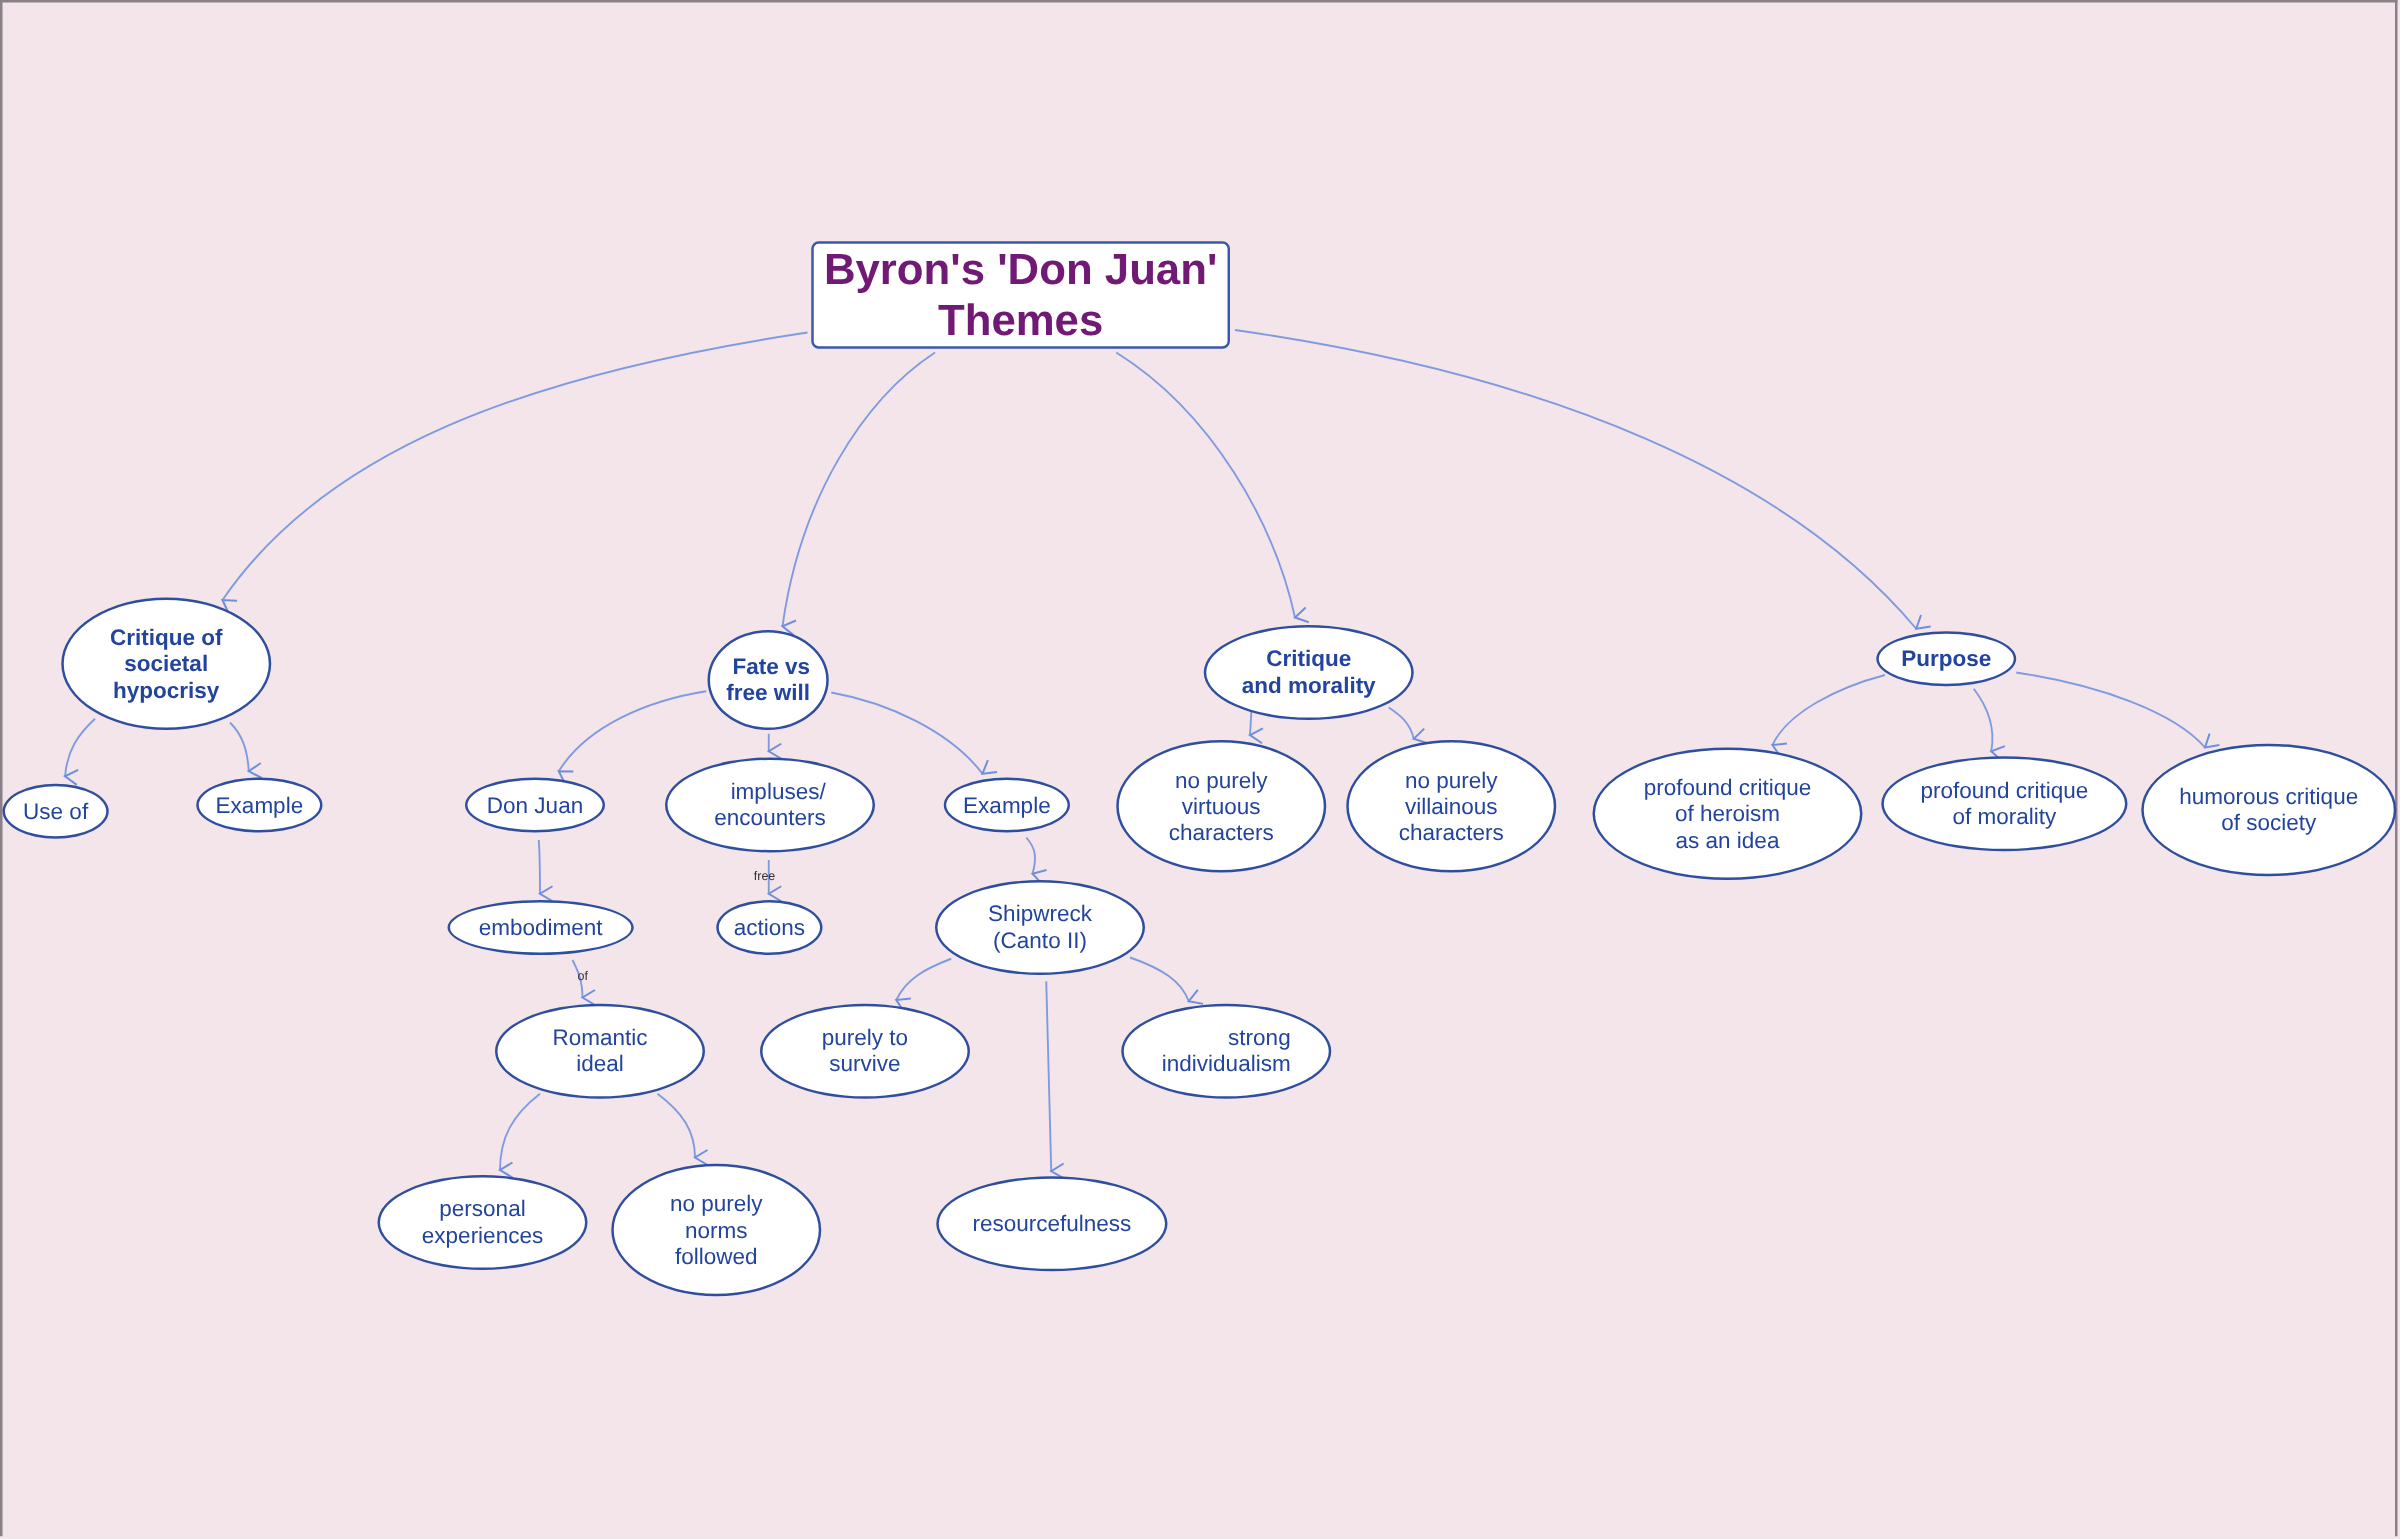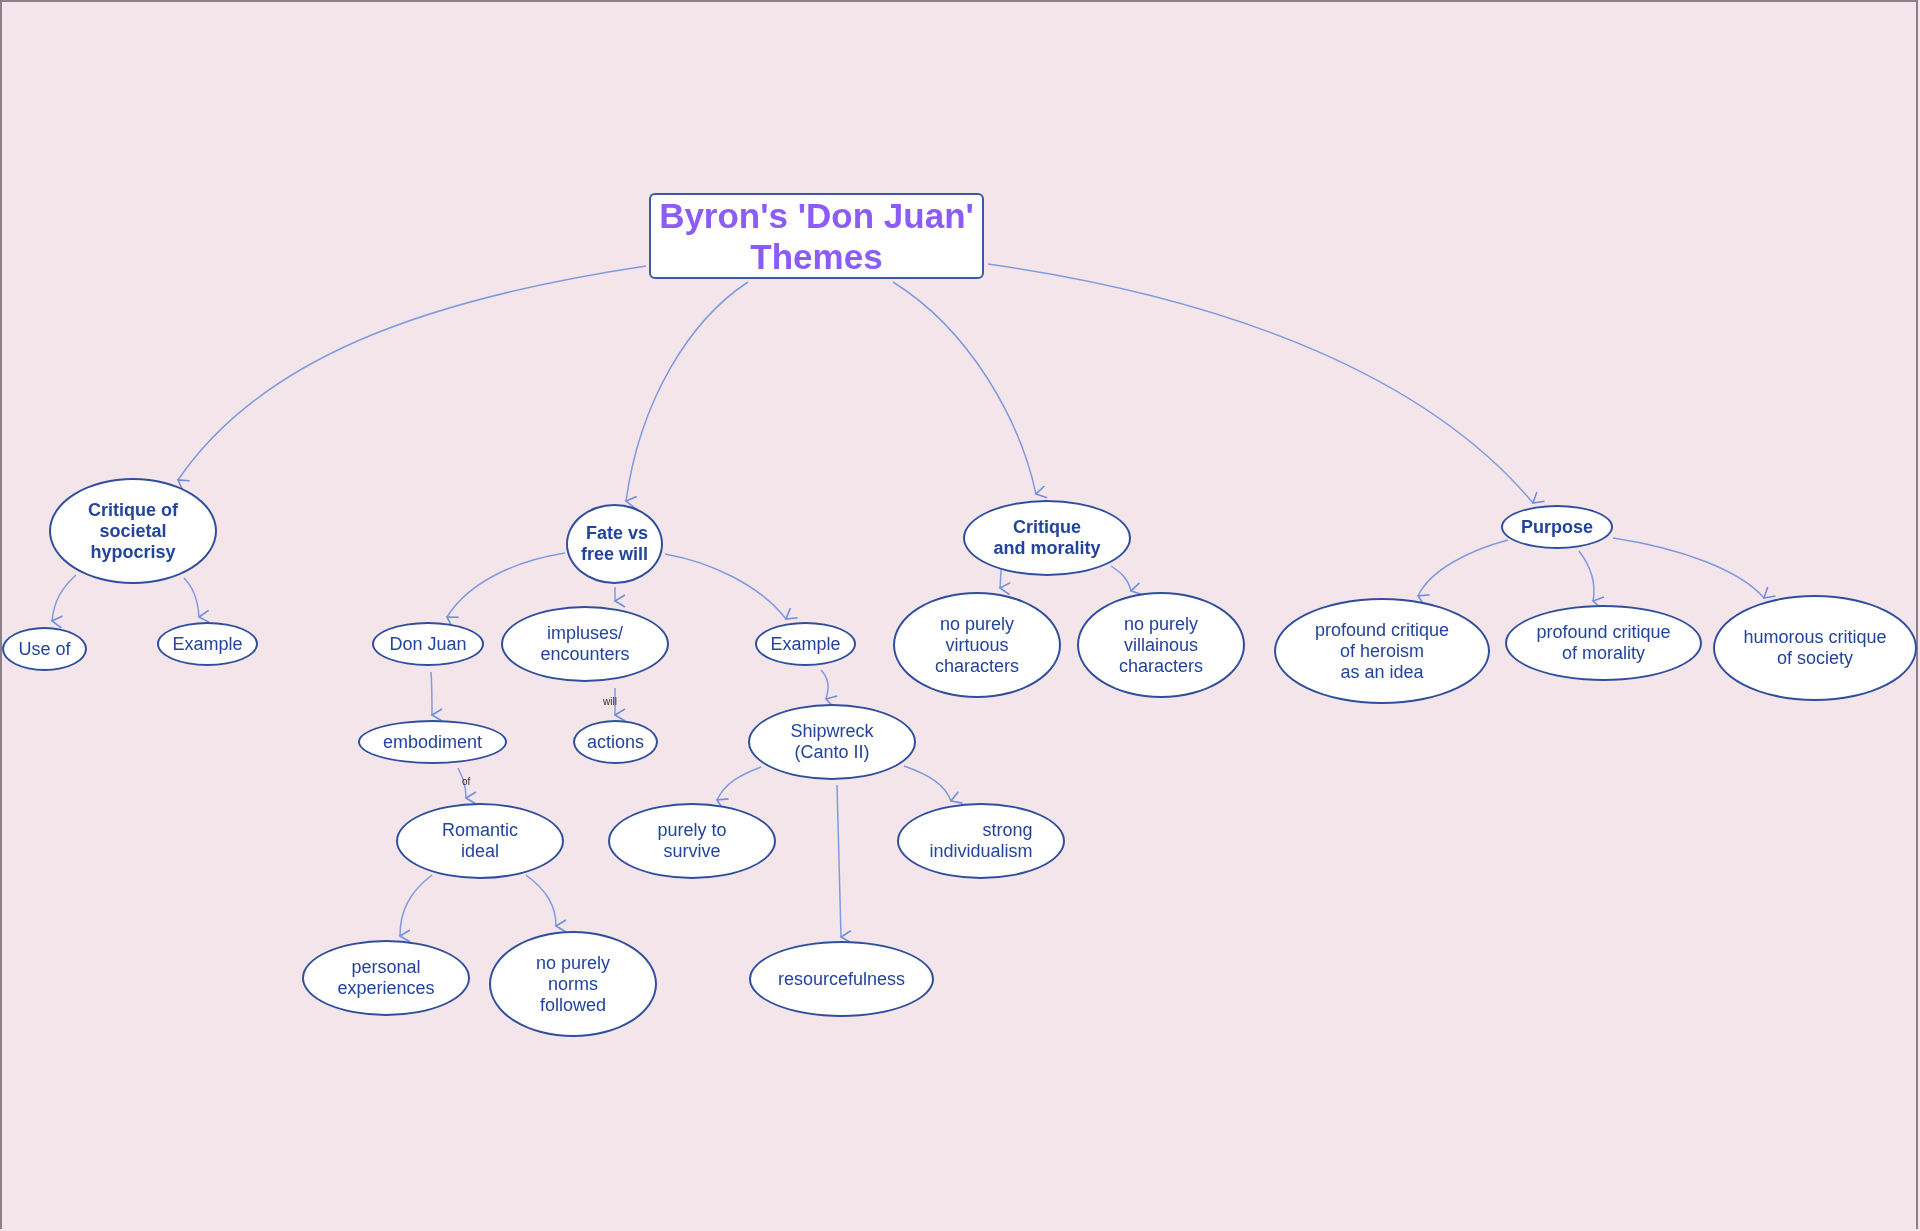--- a/index.html
+++ b/index.html
@@ -5,21 +5,21 @@
   html, body { margin:0; padding:0; }
   body { width:1920px; height:1231px; background:#f3e5ea; position:relative; overflow:hidden;
          font-family:"Liberation Sans", sans-serif; }
   .frame { position:absolute; left:0; top:0; width:1918px; height:1229px; border-left:2px solid #8a8088; border-top:2px solid #8a8088; border-right:2px solid #8a8088; box-sizing:border-box; }
   svg.edges { position:absolute; left:0; top:0; width:1920px; height:1231px; }
   .node { position:absolute; box-sizing:border-box; background:#fff; border:2px solid #2f4f9e;
           color:#23449c; display:flex; align-items:center; justify-content:center; text-align:center;
           font-size:18px; line-height:21px; white-space:pre-line; }
   .ell { border-radius:50%; }
   .bold { font-weight:bold; }
-  .root { border-radius:6px; font-size:35px; line-height:41px; font-weight:bold; color:#8b5cf6; border-color:#3a5aa8; }
+  .root { border-radius:6px; font-size:35px; line-height:41px; font-weight:bold; color:#701a75; border-color:#3a5aa8; }
   .lbl { position:absolute; font-size:10px; color:#333; }
 </style>
 </head>
 <body>
 
 <div class="frame"></div>
 
 <svg class="edges" viewBox="0 0 1920 1231">
   <defs>
     <marker id="ah" markerWidth="14" markerHeight="14" refX="7" refY="12" orient="auto-start-reverse" markerUnits="userSpaceOnUse">
@@ -67,23 +67,23 @@
 <div class="node ell" style="left:372px;top:622px;width:112px;height:44px;">Don Juan</div>
 <div class="node ell" style="left:358px;top:720px;width:149px;height:44px;">embodiment</div>
 <div class="lbl" style="left:462px;top:776px;">of</div>
 <div class="node ell" style="left:396px;top:803px;width:168px;height:76px;">Romantic
 ideal</div>
 <div class="node ell" style="left:302px;top:940px;width:168px;height:76px;">personal
 experiences</div>
 <div class="node ell" style="left:489px;top:931px;width:168px;height:106px;">no purely
 norms
 followed</div>
-<div class="node ell" style="left:501px;top:606px;width:168px;height:76px;">impluses/
+<div class="node ell" style="left:532px;top:606px;width:168px;height:76px;text-align:right;">impluses/
 encounters</div>
-<div class="lbl" style="left:603px;top:696px;">will</div>
+<div class="lbl" style="left:603px;top:696px;">free</div>
 <div class="node ell" style="left:573px;top:720px;width:85px;height:44px;">actions</div>
 <div class="node ell" style="left:755px;top:622px;width:101px;height:44px;">Example</div>
 <div class="node ell" style="left:748px;top:704px;width:168px;height:76px;">Shipwreck
 (Canto II)</div>
 <div class="node ell" style="left:608px;top:803px;width:168px;height:76px;">purely to
 survive</div>
 <div class="node ell" style="left:897px;top:803px;width:168px;height:76px;text-align:right;">strong
 individualism</div>
 <div class="node ell" style="left:749px;top:941px;width:185px;height:76px;">resourcefulness</div>
 

